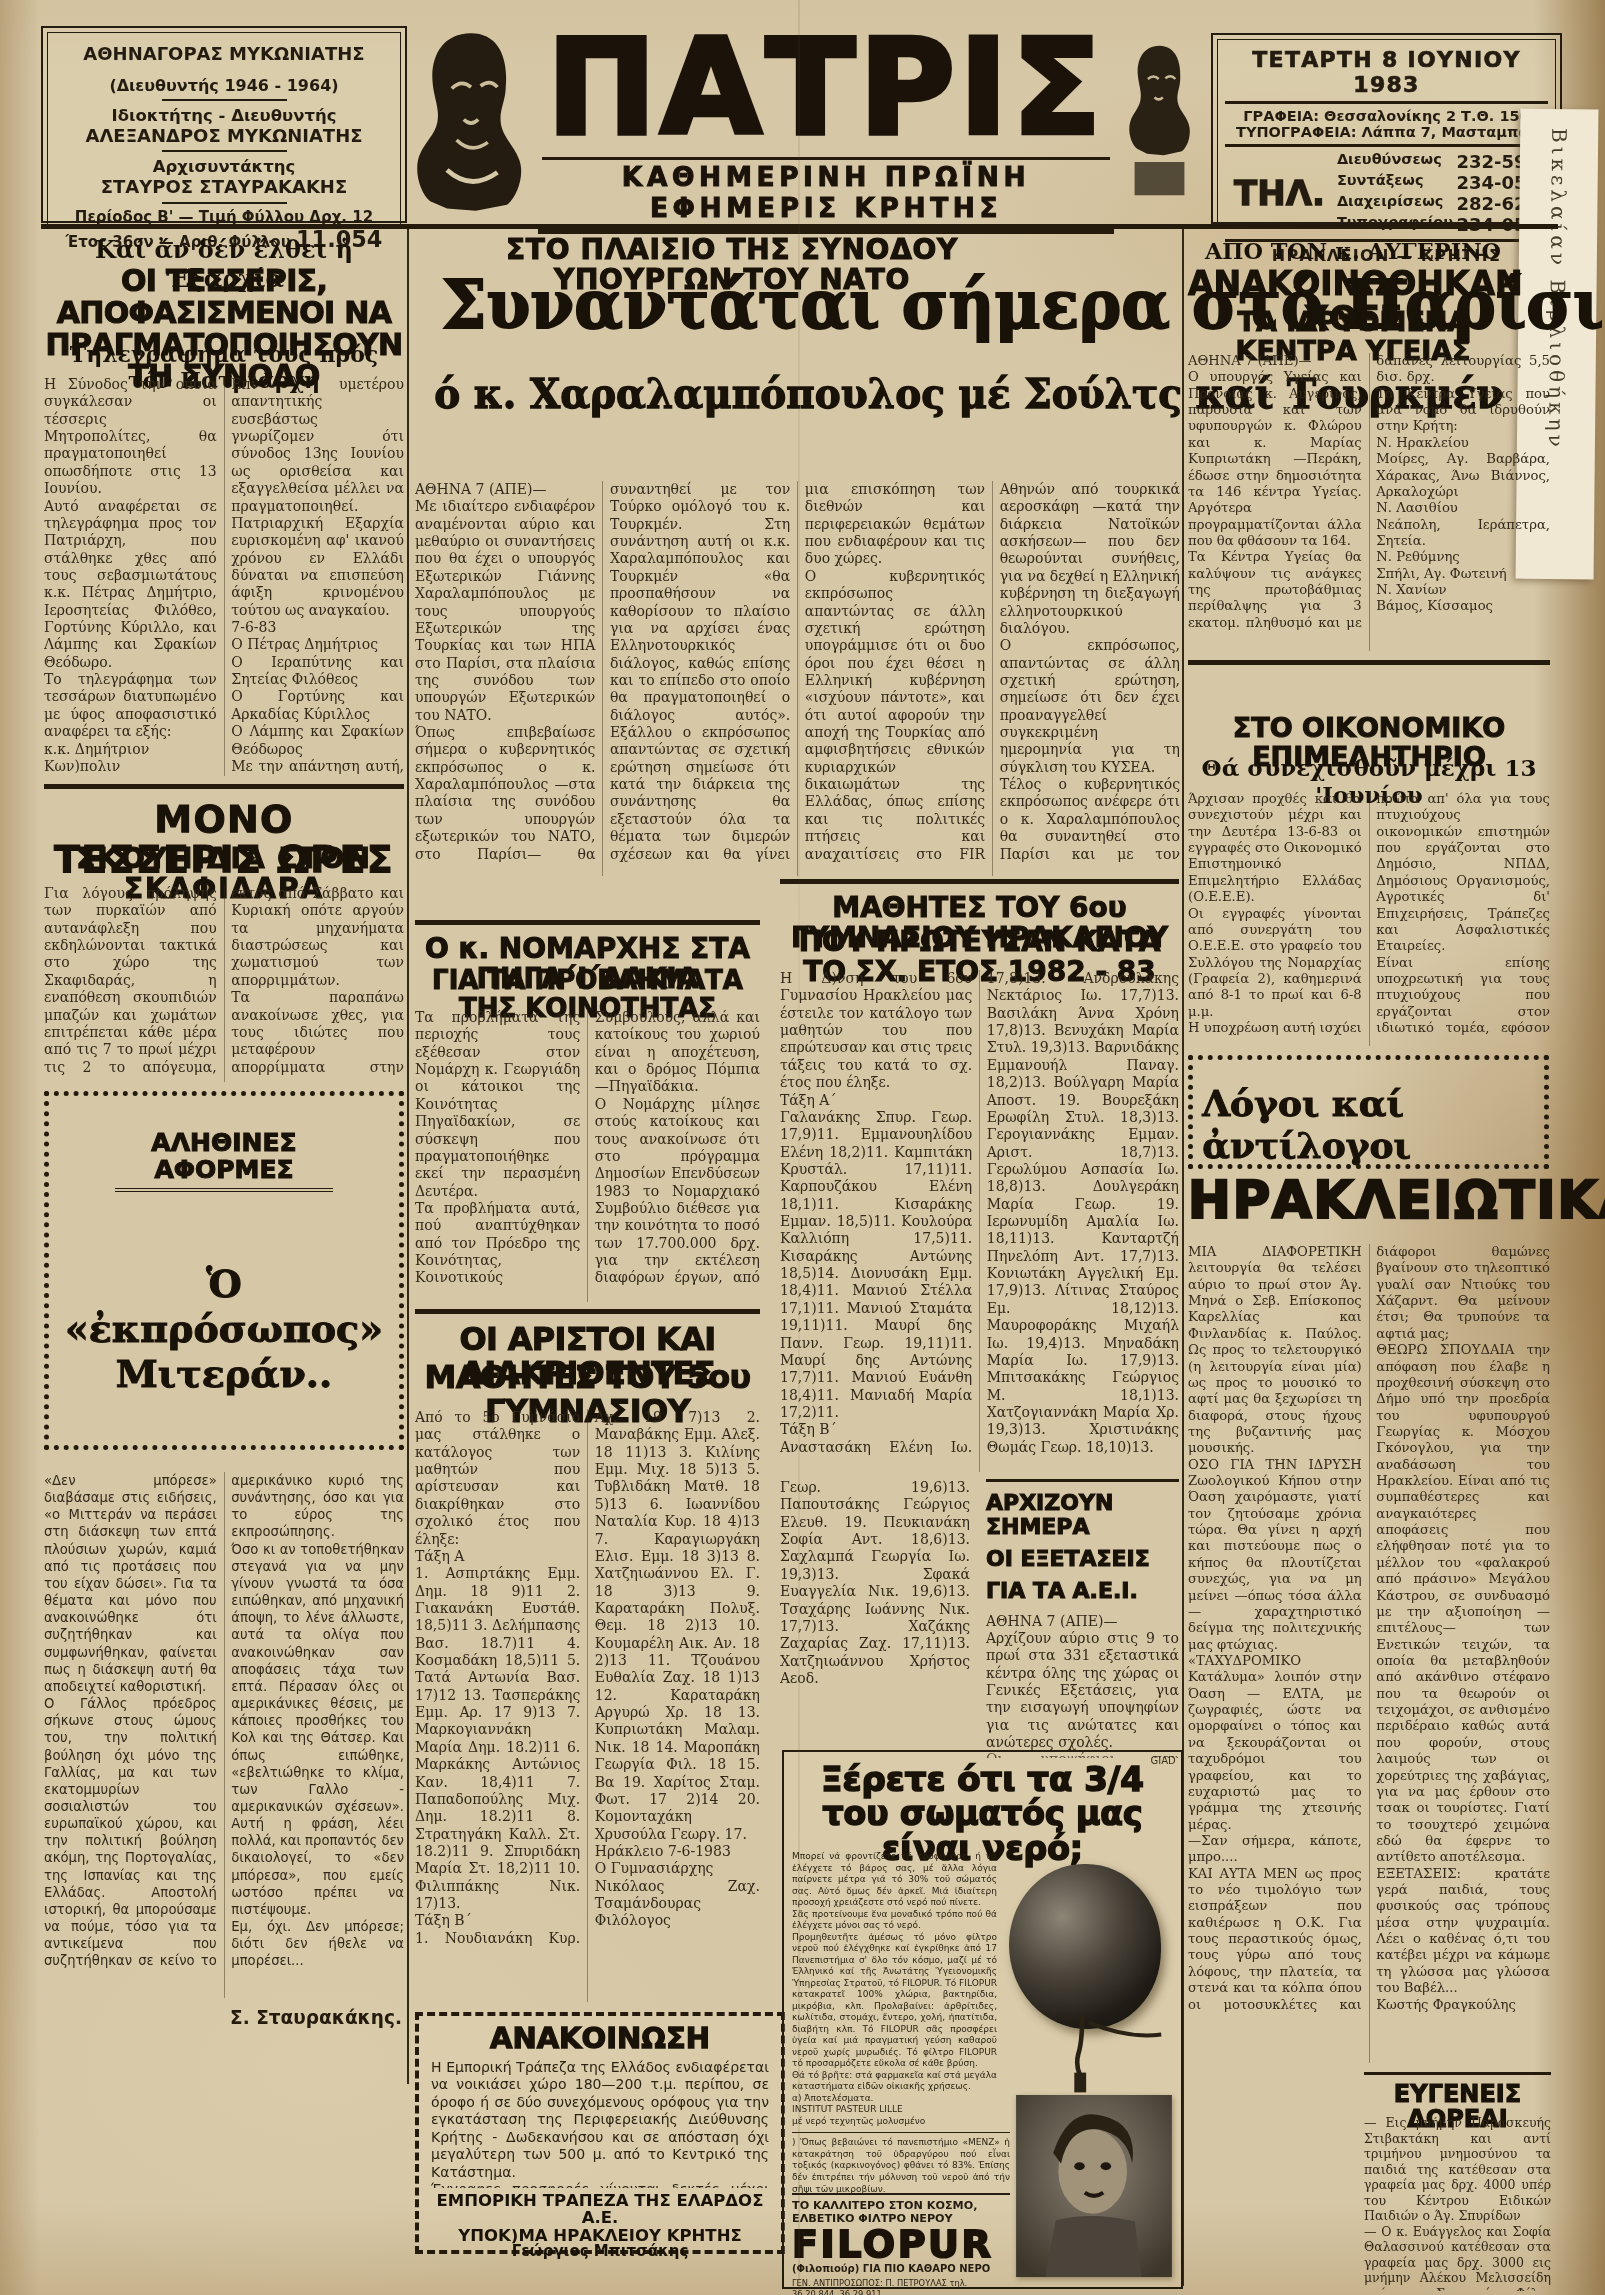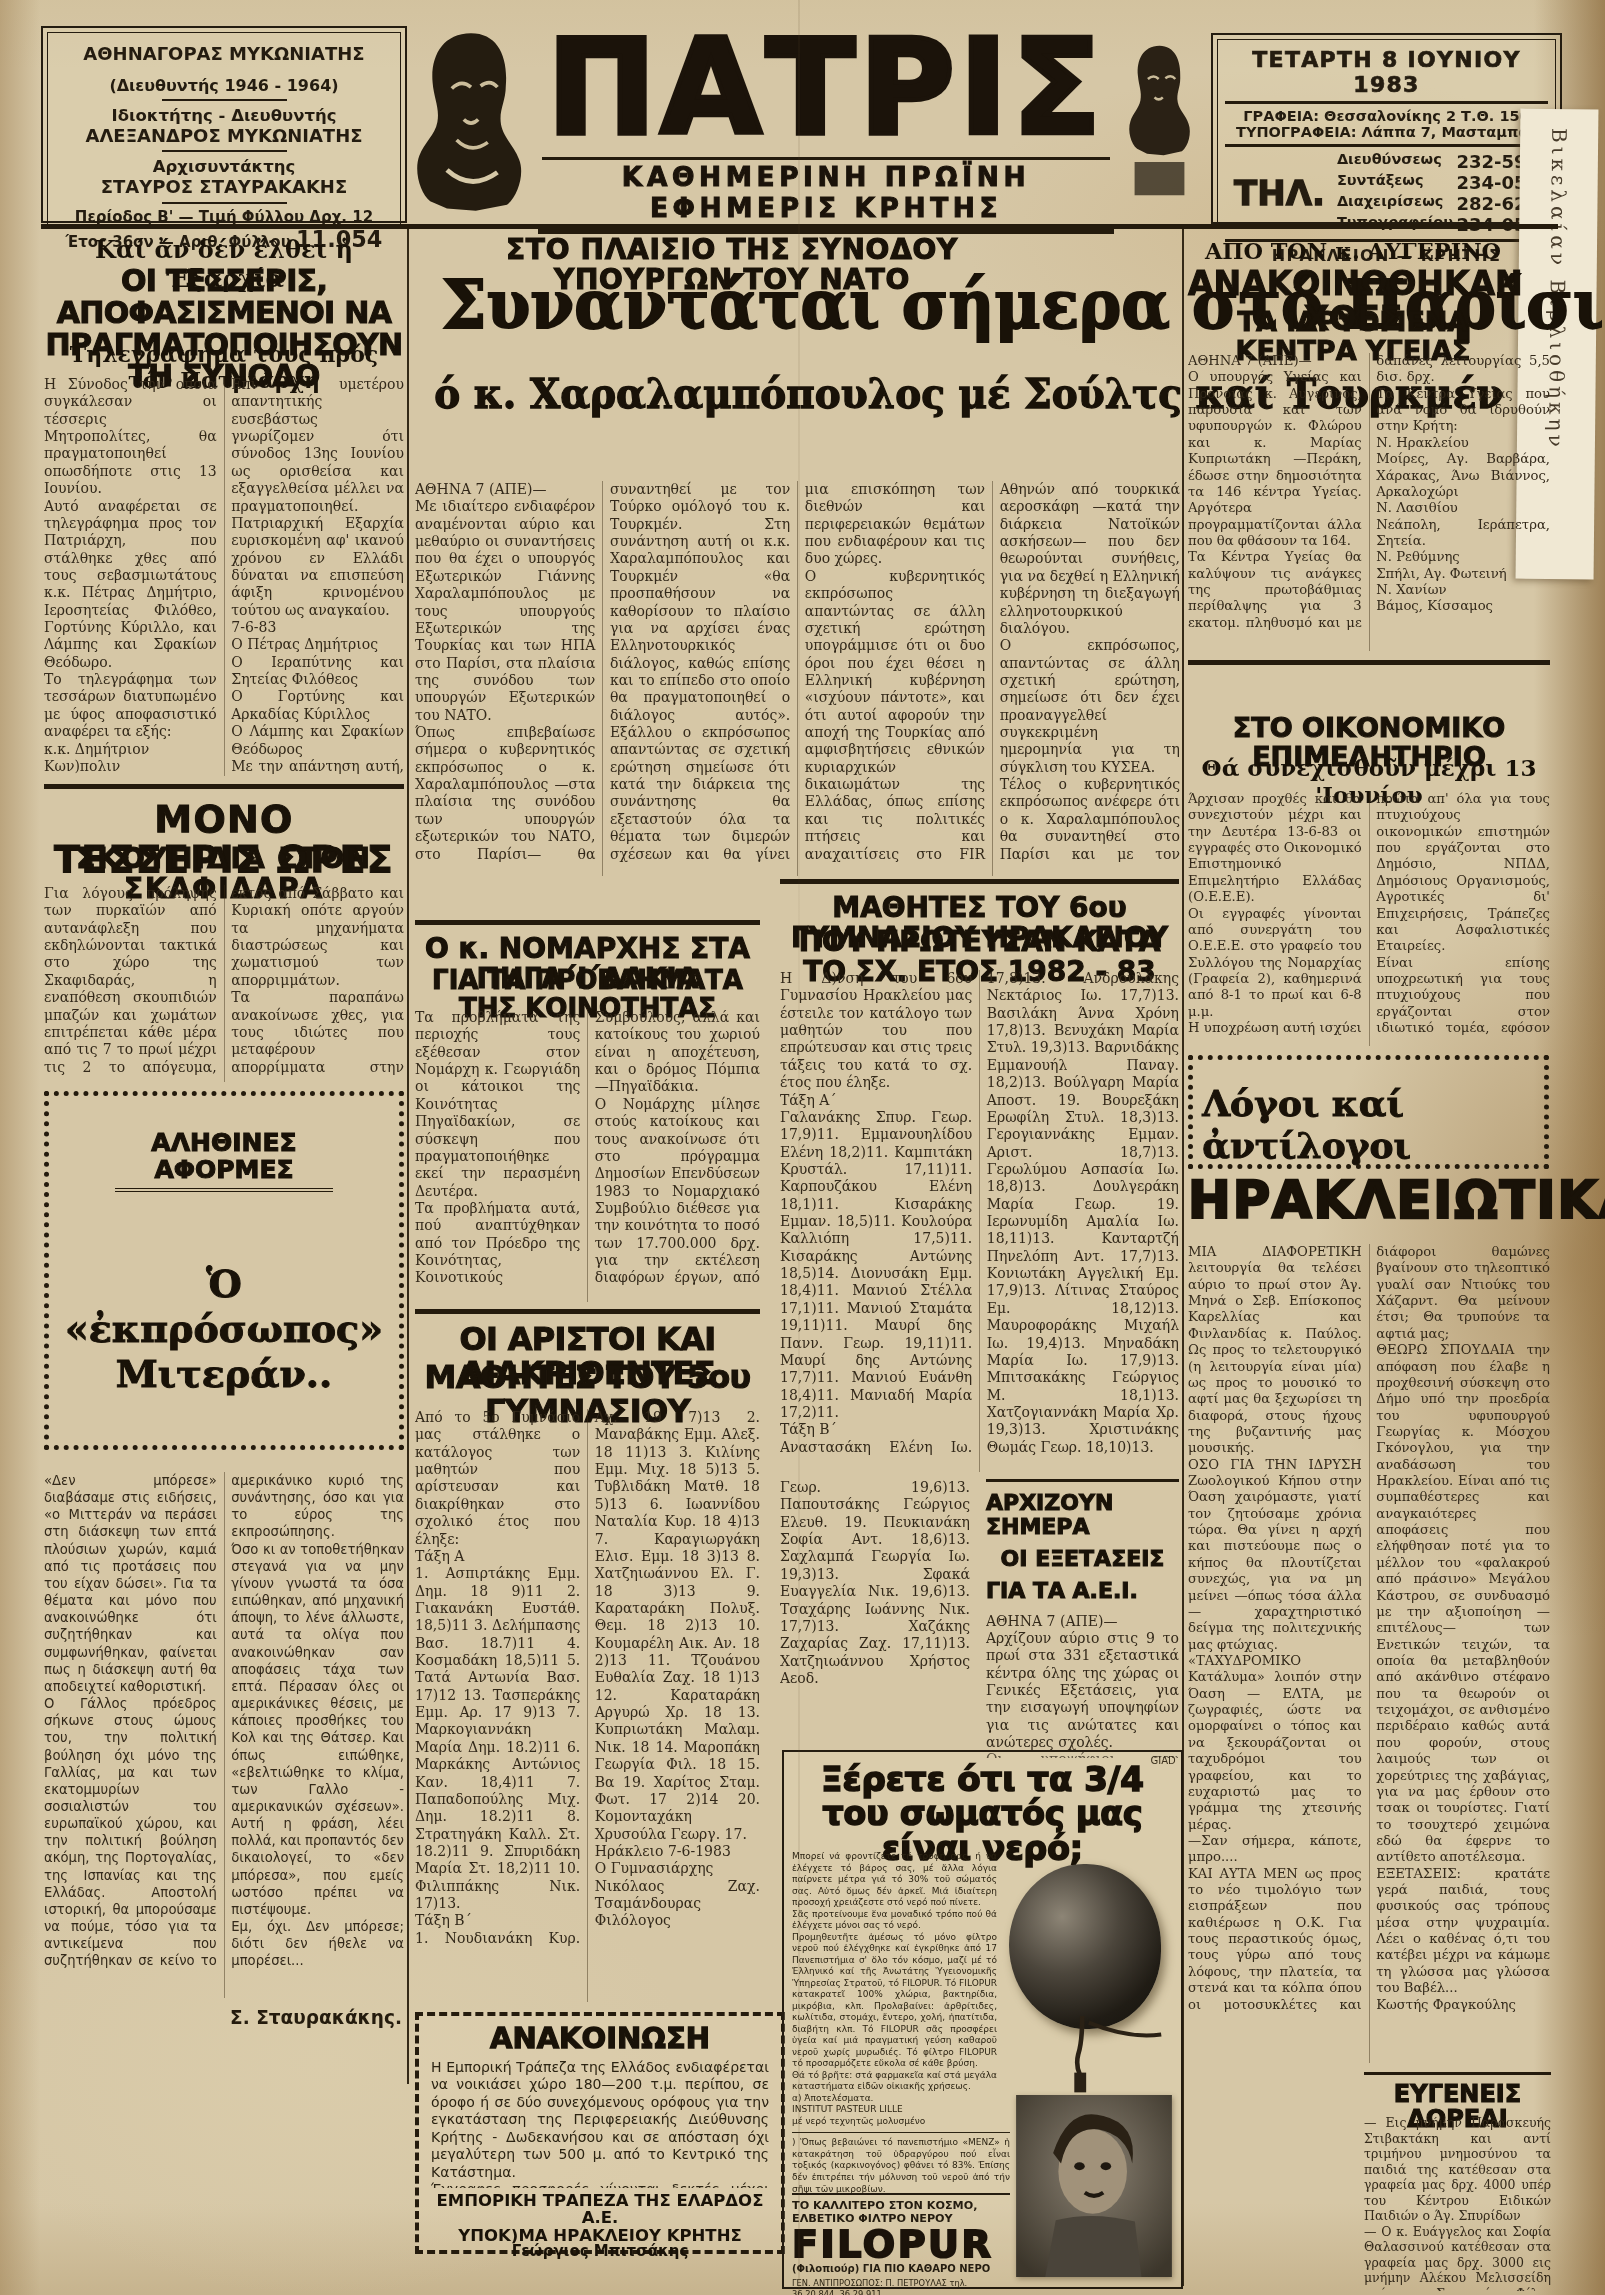--- a/index.html
+++ b/index.html
@@ -210,21 +210,21 @@
 Αντωνοπούλου Ευθυμία Χρ. 19, Ιωαν. 19,10)14. Φουκαράκη Ευαγγελία 18,10)14. Φουρούλη Ουρανία 19,2)14. Φύκιας Βασίλειος 17,9)14. Χατζογιαννάκη Πελαγία Χρ. 19,7)14.
 Ηράκλειο 7-6-1983
 Ο Γυμνασιάρχης
 Τζωρτζάκης Στυλ.
 Φυσιογνώστης</div>
   <div class="abs body-text" style="left:780px;top:1479px;width:190px;height:261px;">Γεωρ. 19,6)13. Παπουτσάκης Γεώργιος Ελευθ. 19. Πευκιανάκη Σοφία Αντ. 18,6)13. Σαχλαμπά Γεωργία Ιω. 19,3)13. Σφακά Ευαγγελία Νικ. 19,6)13. Τσαχάρης Ιωάννης Νικ. 17,7)13. Χαζάκης Ζαχαρίας Ζαχ. 17,11)13. Χατζηιωάννου Χρήστος Αεοδ.</div>
 
   <div class="abs" style="left:986px;top:1479px;width:193px;height:261px;">
     <div class="bar" style="height:3.3px;margin-bottom:9.2px;"></div>
     <div class="hl fat" style="font-size:22px;text-align:left;">ΑΡΧΙΖΟΥΝ ΣΗΜΕΡΑ</div>
-    <div class="hl fat" style="font-size:22px;text-align:center;margin-top:9.2px;">ΟΙ ΕΞΕΤΑΣΕΙΣ</div>
+    <div class="hl fat" style="font-size:22px;text-align:left;margin-top:9.2px;">ΟΙ ΕΞΕΤΑΣΕΙΣ</div>
     <div class="hl fat" style="font-size:22px;text-align:left;margin-top:8px;">ΓΙΑ ΤΑ Α.Ε.Ι.</div>
     <div class="body-text" style="margin-top:10.6px;height:145px;">ΑΘΗΝΑ 7 (ΑΠΕ)—
 Αρχίζουν αύριο στις 9 το πρωί στα 331 εξεταστικά κέντρα όλης της χώρας οι Γενικές Εξετάσεις, για την εισαγωγή υποψηφίων για τις ανώτατες και ανώτερες σχολές.
 Οι υποψήφιοι που επέλεξαν την Α΄ και Β΄ δέσμη μαθημάτων θα εξετασθούν στην Φυσική. Οι υποψήφιοι της Γ΄ Δέσμης στα Λατινικά και της Δ΄ στην Κοινωνιολογία.</div>
   </div>
 
   <div class="abs" style="left:782px;top:1750px;width:397px;height:535px;border:2px solid #241c10;background:rgba(235,226,196,.2);">
     <div style="position:absolute;right:5.3px;top:2.6px;font-size:10px;font-family:'DejaVu Sans',sans-serif;color:#3a2f1c;">GIAD</div>
     <div class="hl" style="font-size:34px;margin-top:9.2px;-webkit-text-stroke:1.7px #191208;">Ξέρετε ότι τα 3/4</div>
     <div class="hl" style="font-size:33px;-webkit-text-stroke:1.7px #191208;">του σωματός μας είναι νερό;</div>

